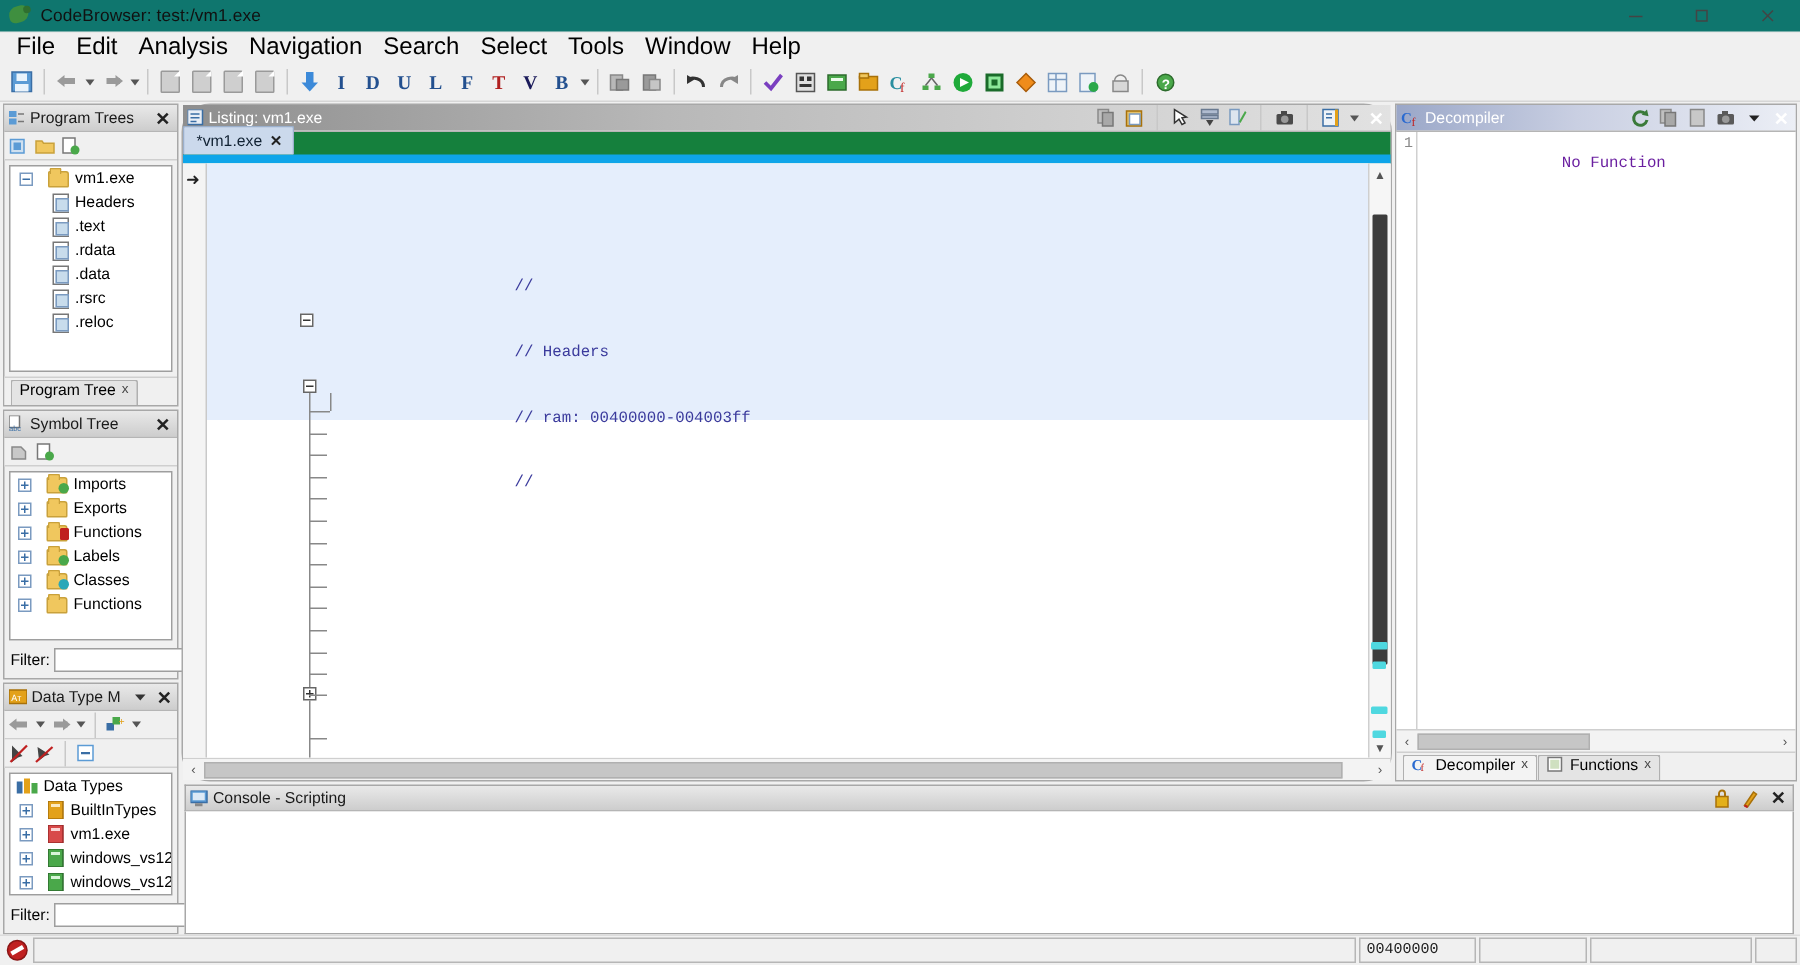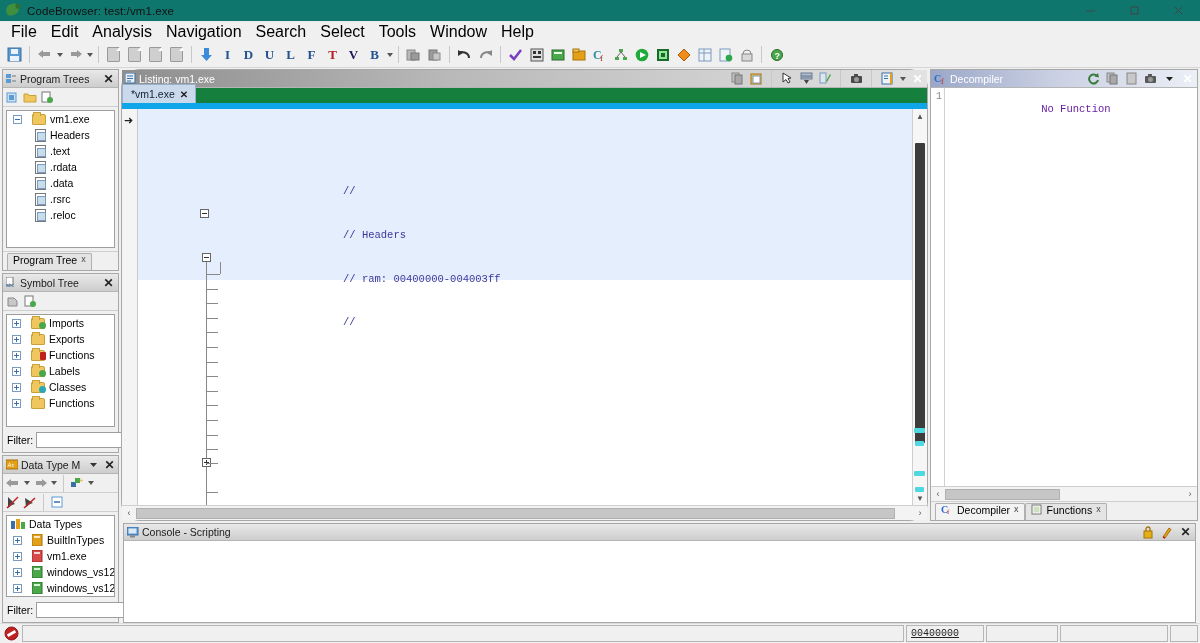--- a/index.html
+++ b/index.html
@@ -235,21 +235,21 @@
 
   
   .statusbar {
     height: 20px; background: #f0f0f0; display: flex; align-items: center; flex: none;
     padding: 0 2px; gap: 2px; border-top: 1px solid #dcdcdc;
   }
   .sb-icon { width: 18px; display: flex; align-items: center; justify-content: center; }
   .sb-main { flex: 1; height: 17px; background: #f0f0f0; border: 1px solid #b6b6b6; }
   .sb-cell {
     height: 17px; border: 1px solid #b6b6b6; background: #f0f0f0; display: flex; align-items: center;
-    padding: 0 4px; font-family: "Liberation Mono", monospace; font-size: 10px; color: #222; text-decoration: underline;
+    padding: 0 4px; font-family: "Liberation Mono", monospace; font-size: 10px; color: #222;
   }
 
   .ico { display: block; }
 </style>
 </head>
 <body>
 
 <div class="app">
 
   <div class="titlebar">

